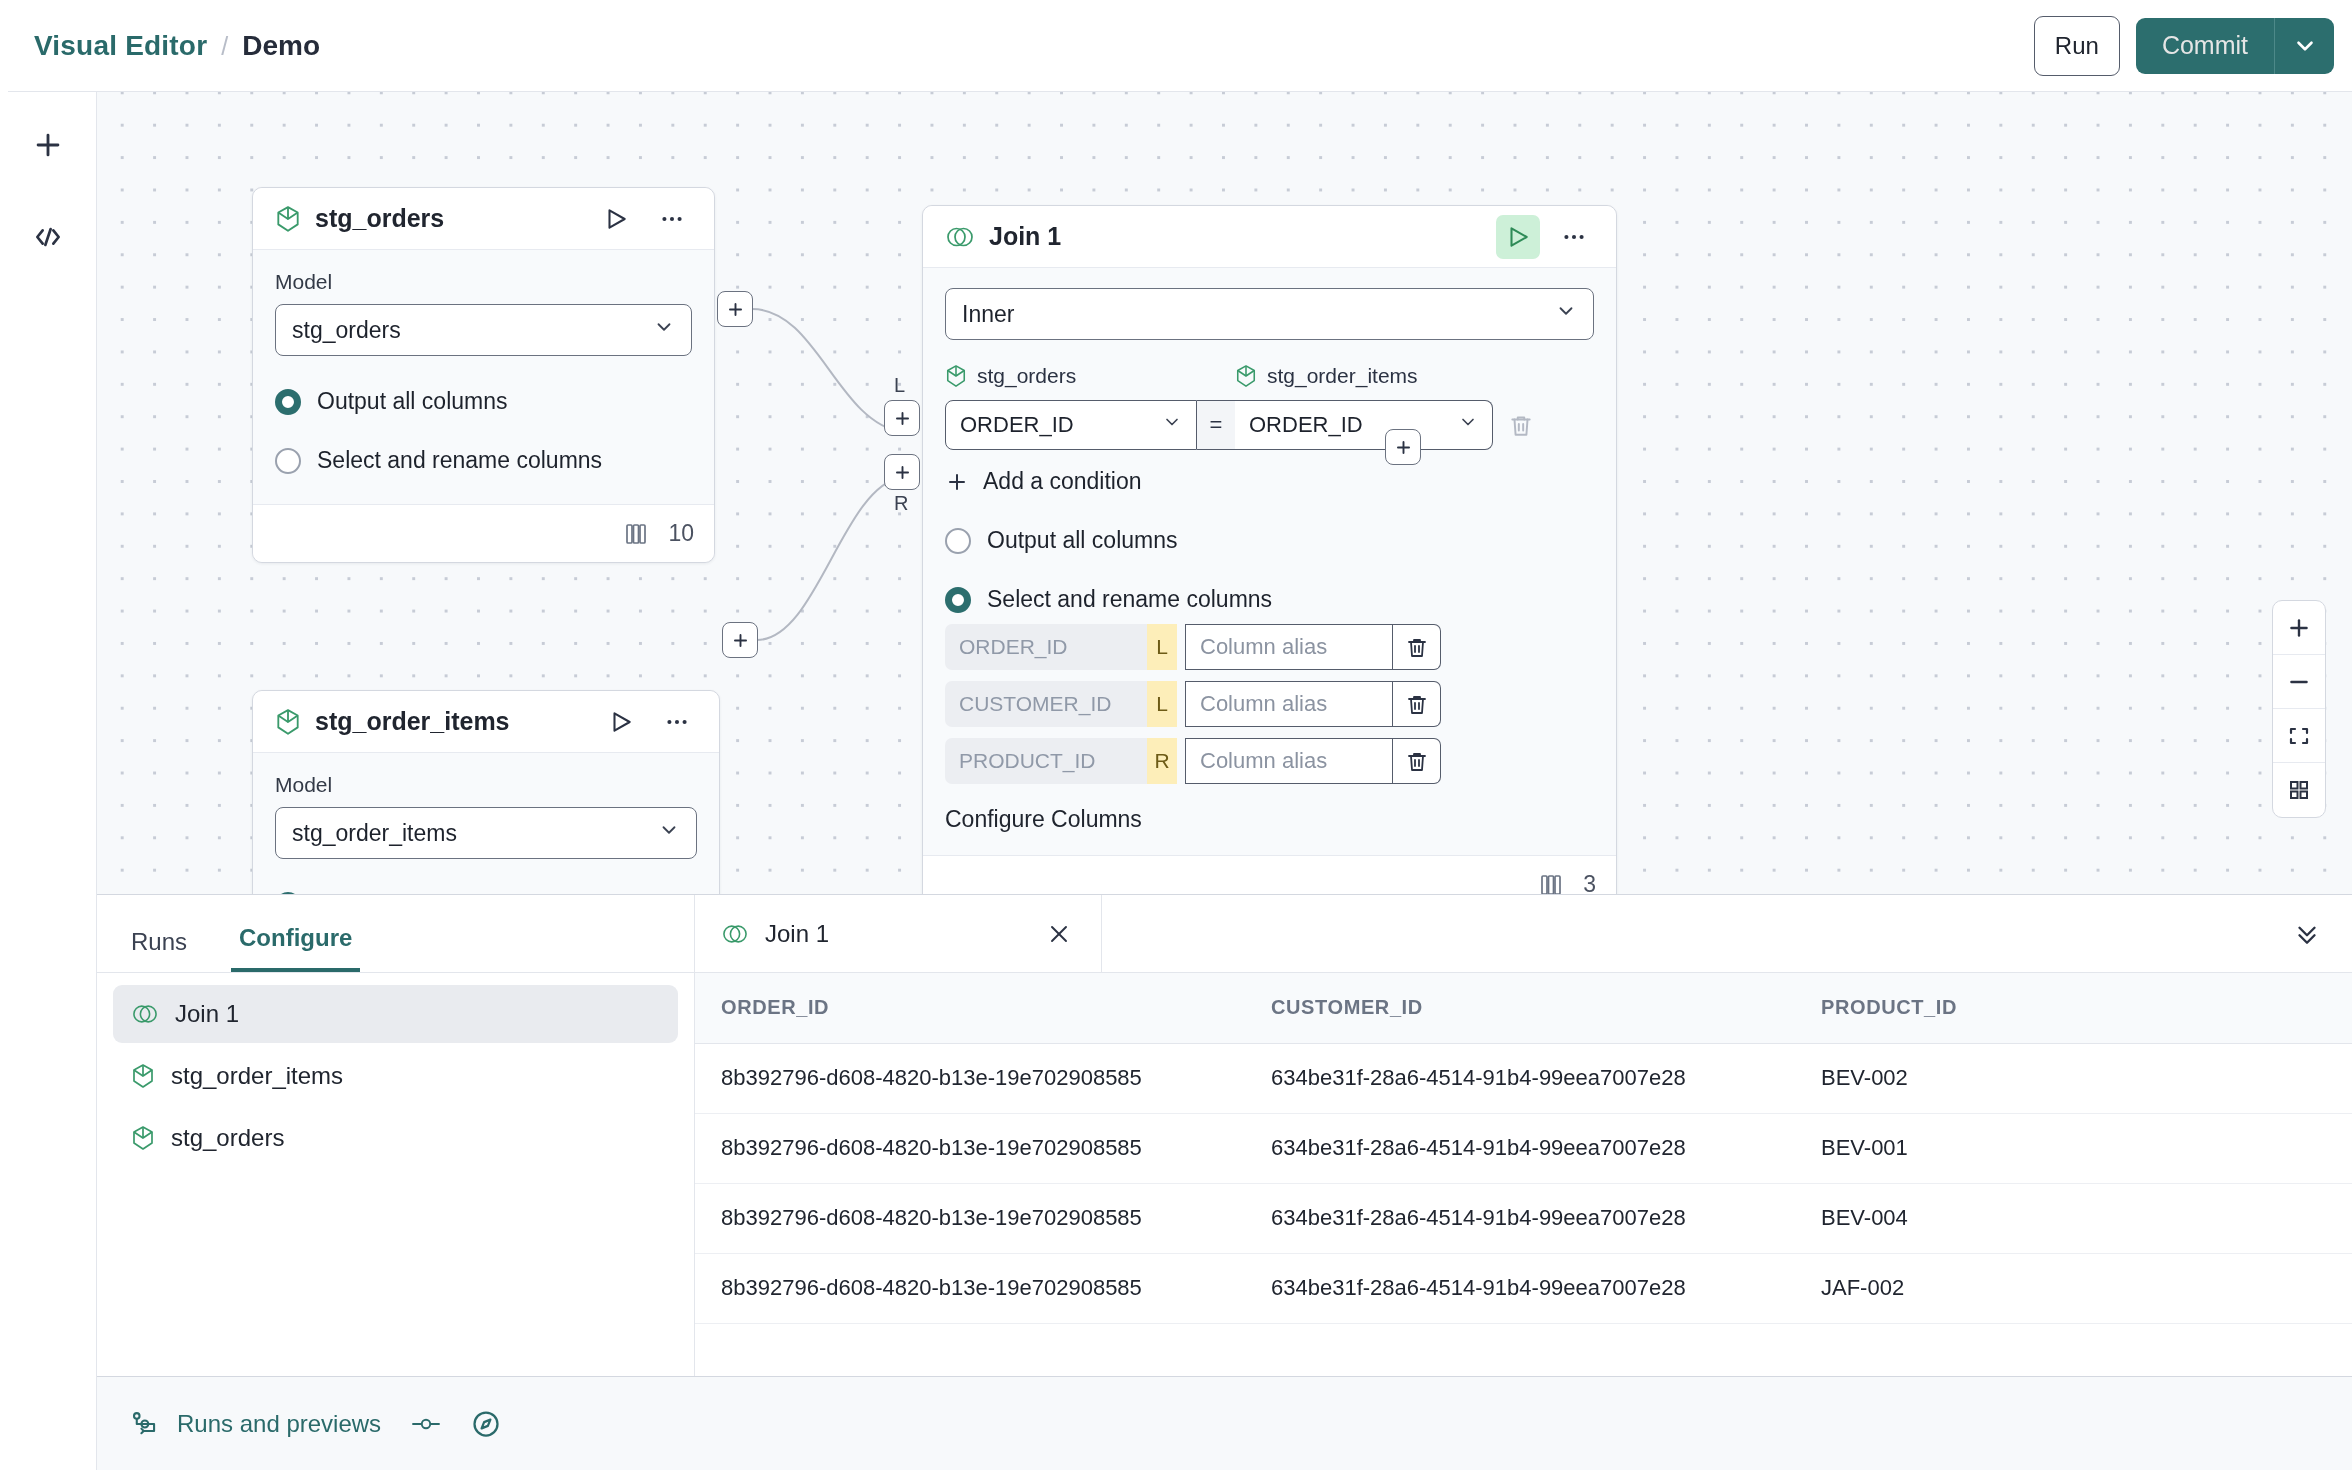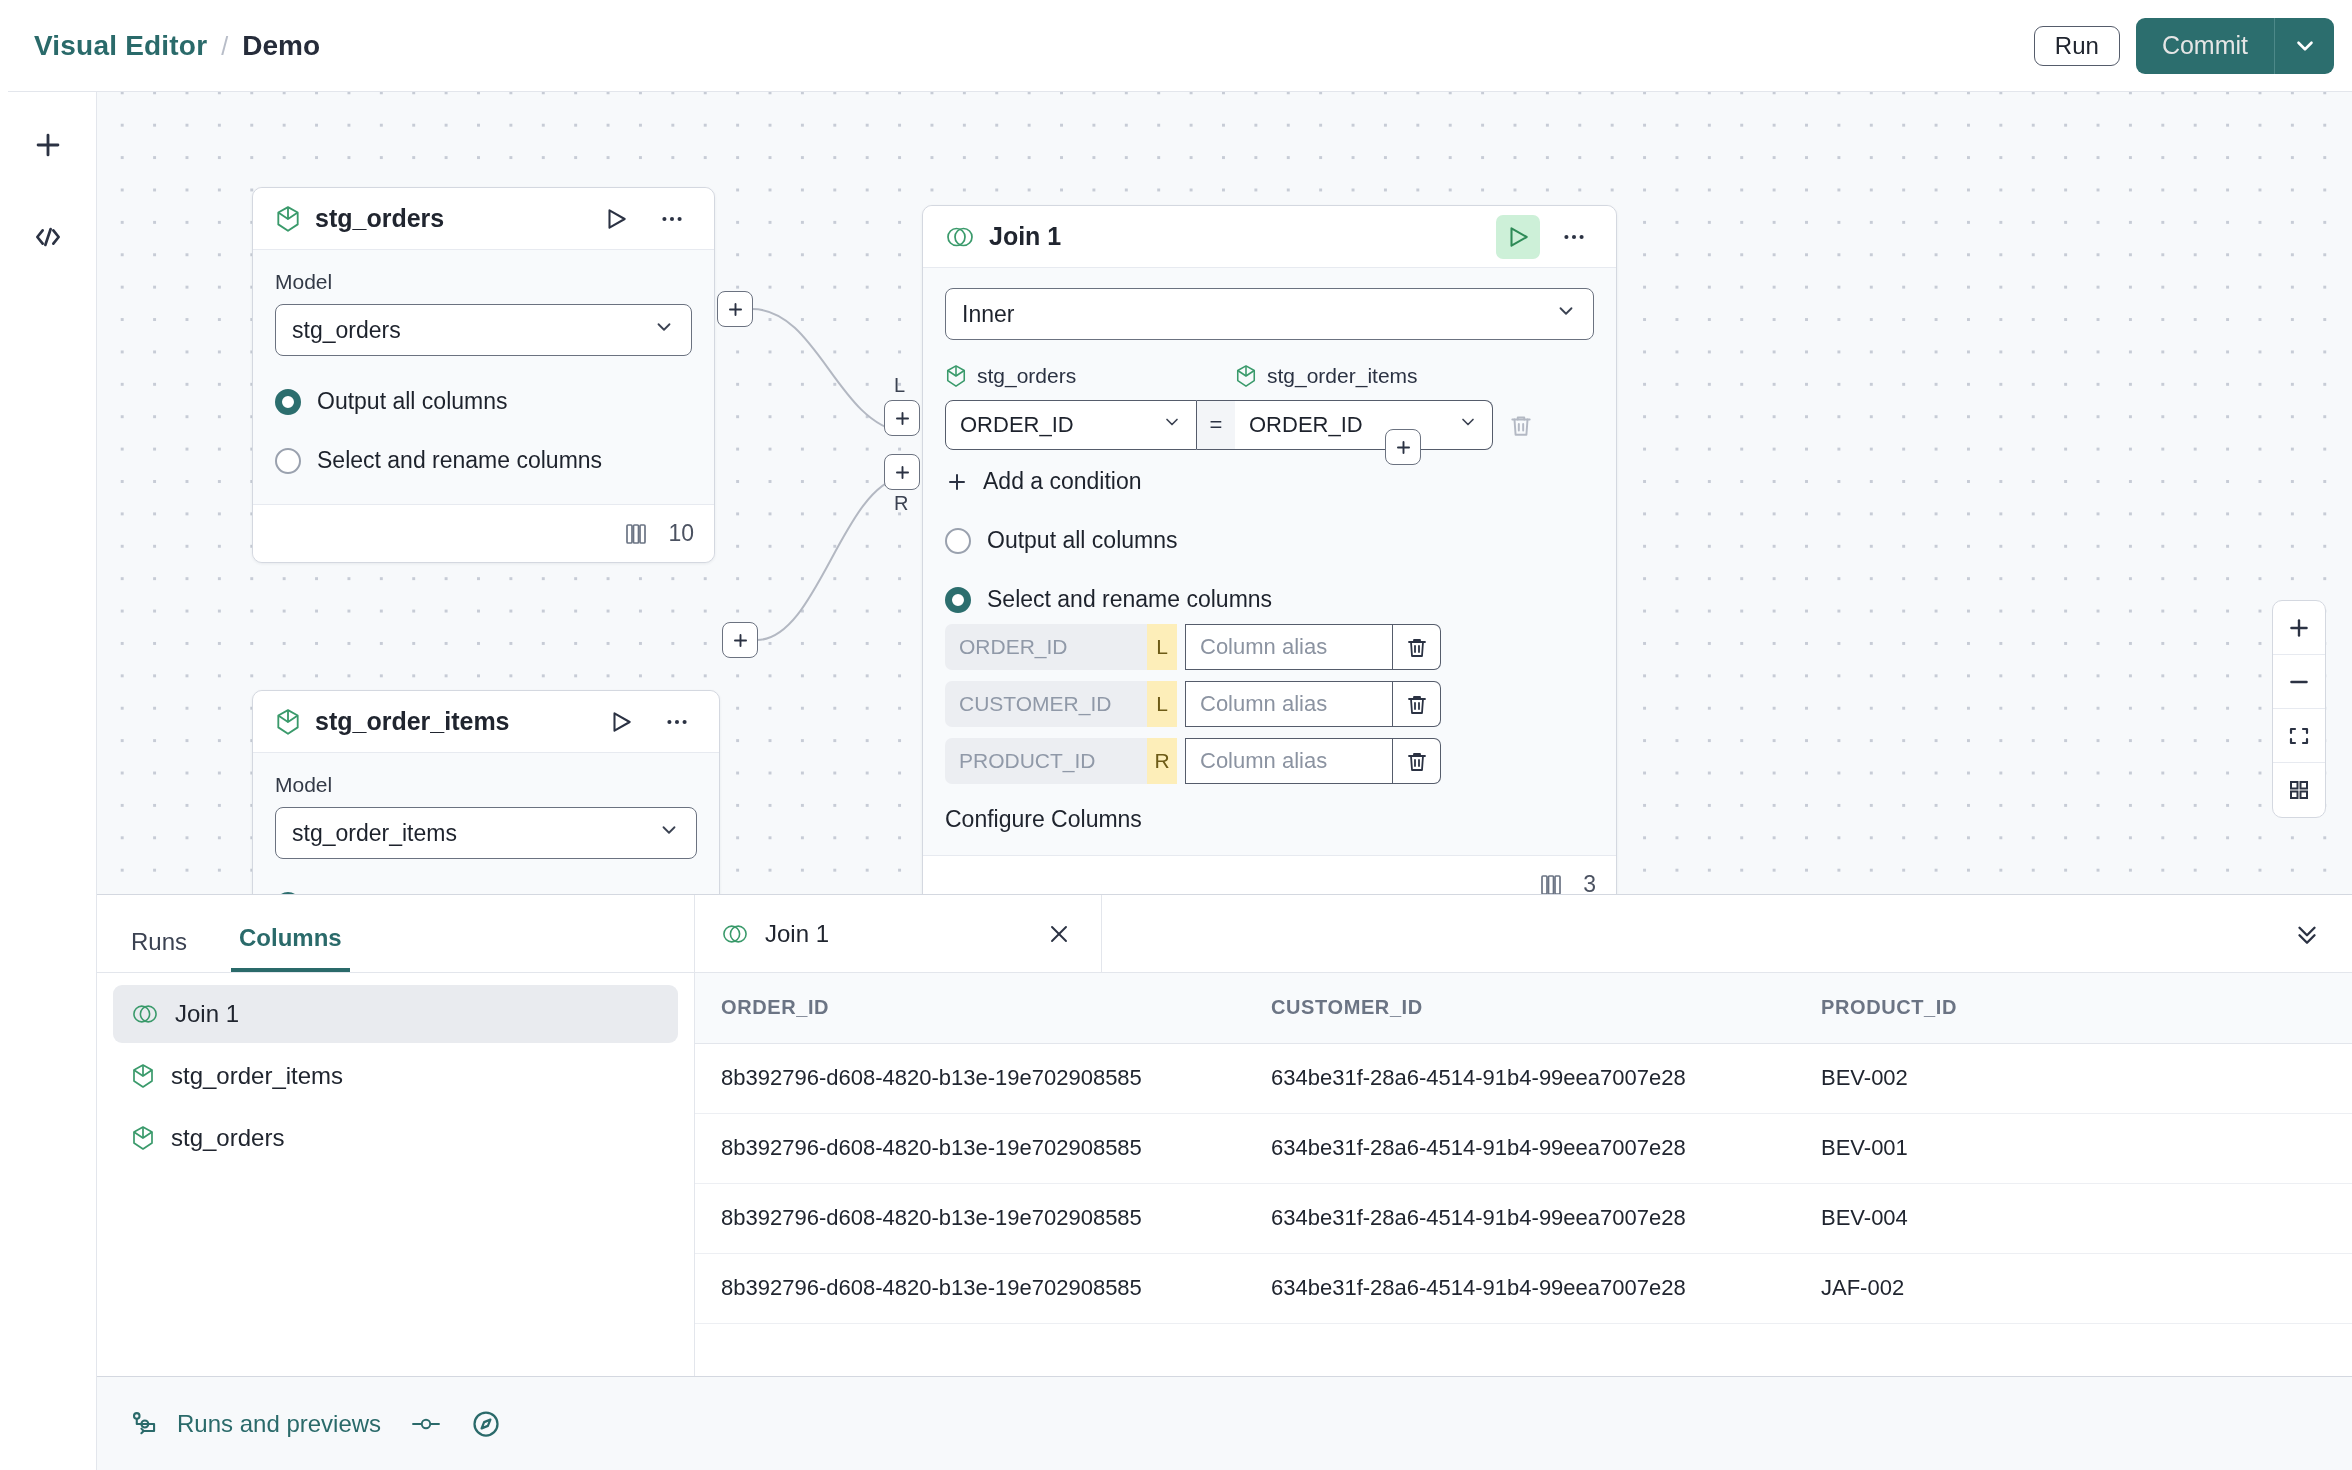--- a/index.html
+++ b/index.html
@@ -16,21 +16,21 @@
     background: #ffffff;
     border-bottom: 1px solid #e3e6ec;
     display: flex; align-items: center;
   }
   #breadcrumb { display: flex; align-items: baseline; gap: 14px; margin-left: 26px; }
   .bc-root { font-size: 28px; font-weight: bold; color: #2a6a6a; letter-spacing: .2px; }
   .bc-sep  { font-size: 25px; color: #b8bdc8; }
   .bc-leaf { font-size: 28px; font-weight: bold; color: #262c3a; }
   #topbar-actions { margin-left: auto; margin-right: 26px; display: flex; align-items: center; gap: 16px; }
   #run-btn {
-    height: 40px; min-width: 86px; padding: 11px 20px;
+    height: 60px; min-width: 86px; padding: 11px 20px;
     background: #fff; border: 1.6px solid #555c6b; border-radius: 9px;
     font-size: 24px; color: #20252f; cursor: pointer;
     display: flex; align-items: center; justify-content: center;
   }
   #commit-group { display: flex; align-items: stretch; border-radius: 9px; overflow: hidden; }
   #commit-btn {
     height: 56px; padding: 0 26px; background: #2c6e6e; color: #e5e5e5;
     font-size: 25px; border: none; cursor: pointer;
     display: flex; align-items: center; justify-content: center;
   }
@@ -520,21 +520,21 @@
           <rect x="13.5" y="13.5" width="6.5" height="6.5"></rect>
         </svg>
     </div>
   </div>
 </div>
 
 <div id="bottom">
   <div id="bp-left">
     <div id="bp-tabs">
       <div class="bp-tab">Runs</div>
-      <div class="bp-tab active">Columns</div>
+      <div class="bp-tab active">Configure</div>
     </div>
     <div id="bp-list">
       <div class="bp-item sel">
         <svg width="28" height="24" viewBox="0 0 30 26" fill="none" stroke="#3a9a6b" stroke-width="1.7">
             <circle cx="11.5" cy="13" r="8.5"></circle>
             <circle cx="18.5" cy="13" r="8.5"></circle>
           </svg>
         <span>Join 1</span>
       </div>
       <div class="bp-item">

